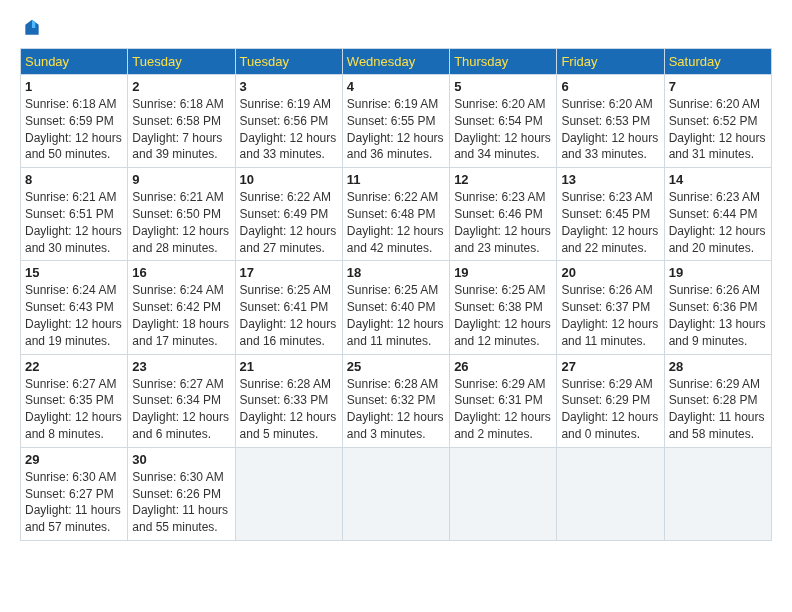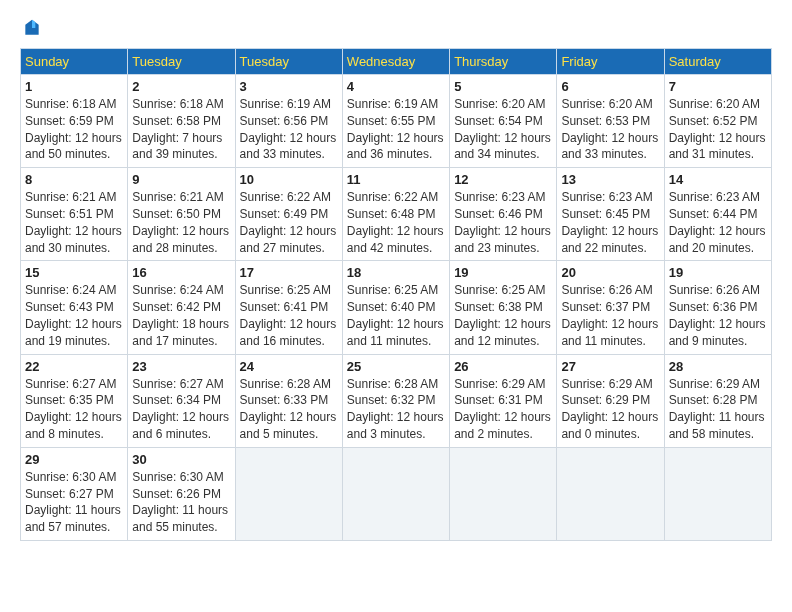--- a/index.html
+++ b/index.html
@@ -293,21 +293,21 @@
           <span>Sunrise: 6:26 AM<br></span>
           <span>Sunset: 6:37 PM<br></span>
           <span>Daylight: 12 hours and 11 minutes.</span>
         </div>
       </td>
           <td>
         <span class="day-num">19</span>
         <div class="day-info">
           <span>Sunrise: 6:26 AM<br></span>
           <span>Sunset: 6:36 PM<br></span>
-          <span>Daylight: 12 hours and 9 minutes.</span>
+          <span>Daylight: 13 hours and 9 minutes.</span>
         </div>
       </td>
         </tr>
         <tr class="week-row">
           <td>
         <span class="day-num">22</span>
         <div class="day-info">
           <span>Sunrise: 6:27 AM<br></span>
           <span>Sunset: 6:35 PM<br></span>
           <span>Daylight: 12 hours and 8 minutes.</span>
@@ -315,21 +315,21 @@
       </td>
           <td>
         <span class="day-num">23</span>
         <div class="day-info">
           <span>Sunrise: 6:27 AM<br></span>
           <span>Sunset: 6:34 PM<br></span>
           <span>Daylight: 12 hours and 6 minutes.</span>
         </div>
       </td>
           <td>
-        <span class="day-num">24</span>
+        <span class="day-num">21</span>
         <div class="day-info">
           <span>Sunrise: 6:28 AM<br></span>
           <span>Sunset: 6:33 PM<br></span>
           <span>Daylight: 12 hours and 5 minutes.</span>
         </div>
       </td>
           <td>
         <span class="day-num">25</span>
         <div class="day-info">
           <span>Sunrise: 6:28 AM<br></span>

